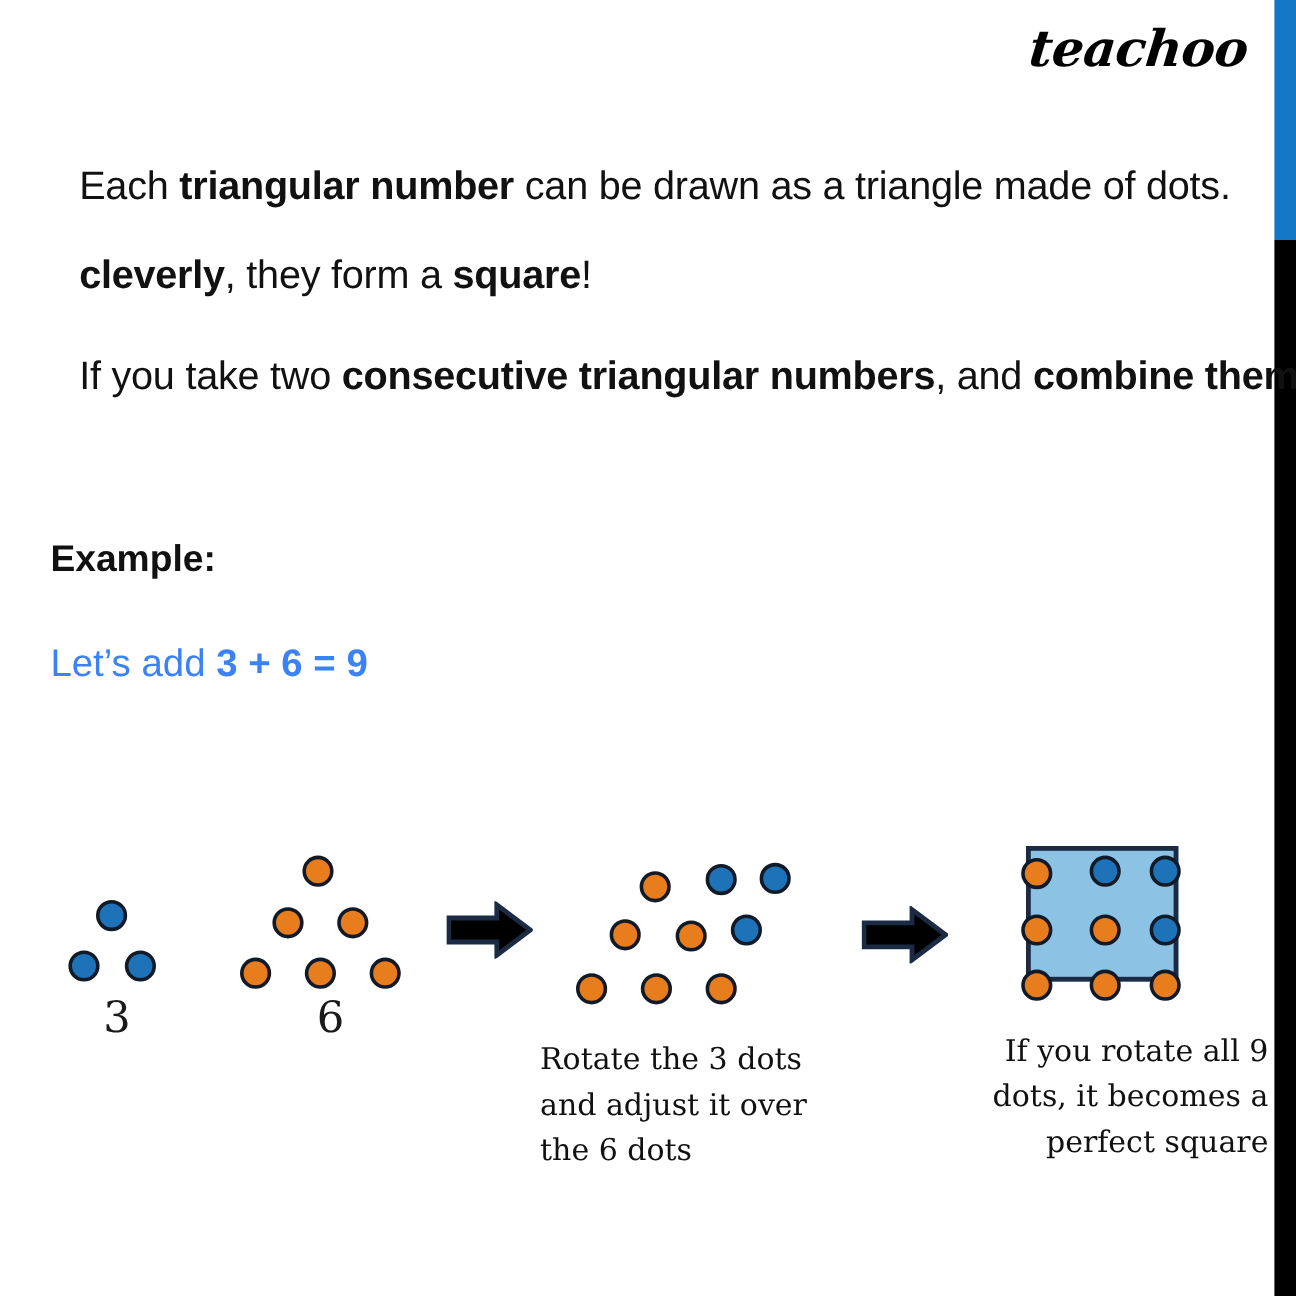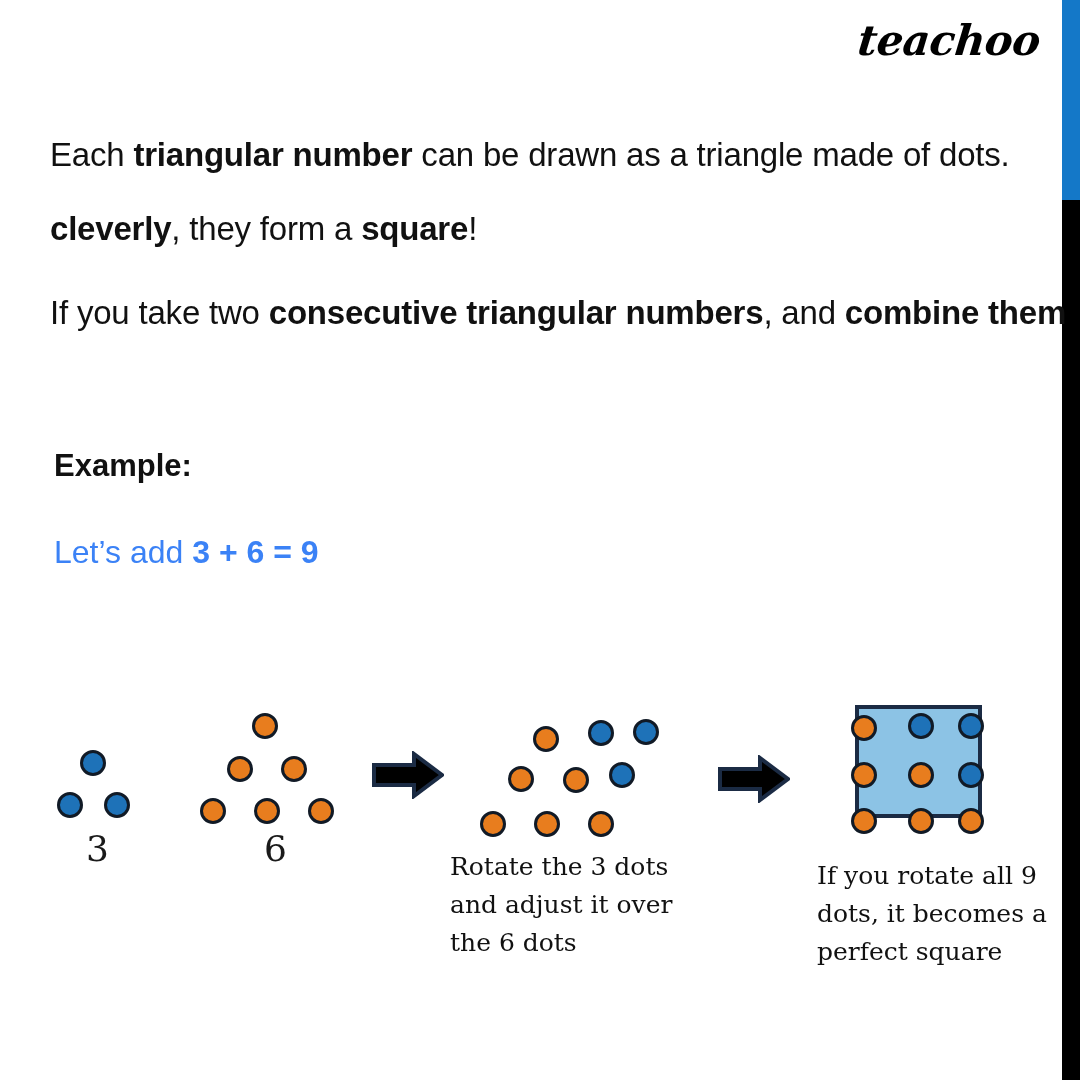--- a/index.html
+++ b/index.html
@@ -48,37 +48,37 @@
     font-style: italic;
     font-size: 42px;
     letter-spacing: -0.5px;
     color: #000000;
     transform: skewX(-6deg);
   }
 
   
   #copy {
     position: absolute;
-    left: 50px;
+    left: 66px;
     top: 118px;
     width: 1012px;
   }
   .para {
     font-family: "Liberation Sans", sans-serif;
     font-size: 33px;
     line-height: 74px;
     color: #111111;
     letter-spacing: -0.2px;
     white-space: nowrap;
   }
   .para b { font-weight: bold; }
 
   #example-block {
     position: absolute;
-    left: 54px;
+    left: 42px;
     top: 448px;
   }
   #example-title {
     font-size: 31px;
     font-weight: bold;
     color: #111111;
     margin-bottom: 50px;
   }
   #example-sum {
     font-size: 32px;
@@ -192,21 +192,21 @@
     <div class="dot blue" style="left:633px; top:99px;"></div>
 
     <div class="dot orange" style="left:508px; top:146px;"></div>
     <div class="dot orange" style="left:563px; top:147px;"></div>
     <div class="dot blue" style="left:609px; top:142px;"></div>
 
     <div class="dot orange" style="left:480px; top:191px;"></div>
     <div class="dot orange" style="left:534px; top:191px;"></div>
     <div class="dot orange" style="left:588px; top:191px;"></div>
 
-    <div class="caption" style="left:450px; top:228px;">Rotate the 3 dots and adjust it over the 6 dots</div>
+    <div class="caption" style="left:450px; top:244px;">Rotate the 3 dots and adjust it over the 6 dots</div>
   </div>
 
   <div class="arrow" style="left:718px; top:135px;">
     <svg width="72" height="48" viewBox="0 0 72 48">
       <polygon points="2,14 42,14 42,3 70,24 42,45 42,34 2,34" fill="#000000" stroke="#1b2b44" stroke-width="4" stroke-linejoin="miter"></polygon>
     </svg>
   </div>
 
   <div>
     <div id="square-shape" style="left:855px; top:85px;"></div>
@@ -216,16 +216,16 @@
     <div class="dot blue" style="left:958px; top:93px;"></div>
 
     <div class="dot orange" style="left:851px; top:142px;"></div>
     <div class="dot orange" style="left:908px; top:142px;"></div>
     <div class="dot blue" style="left:958px; top:142px;"></div>
 
     <div class="dot orange" style="left:851px; top:188px;"></div>
     <div class="dot orange" style="left:908px; top:188px;"></div>
     <div class="dot orange" style="left:958px; top:188px;"></div>
 
-    <div class="caption" style="left:817px; top:237px;">If you rotate all 9 dots, it becomes a perfect square</div>
+    <div class="caption" style="left:817px; top:237px;text-align:right;">If you rotate all 9 dots, it becomes a perfect square</div>
   </div>
 
 </div>
 
 </body></html>

